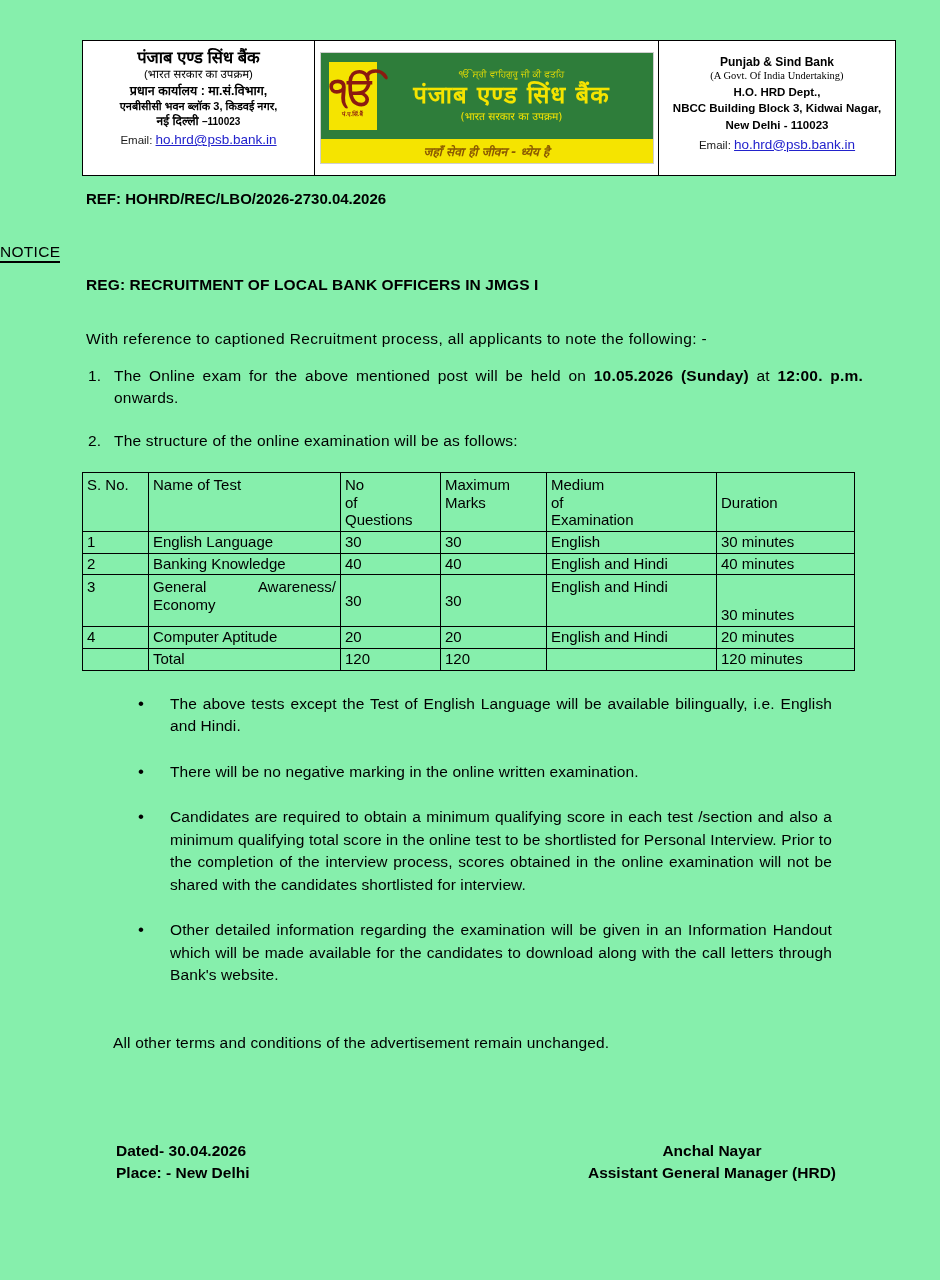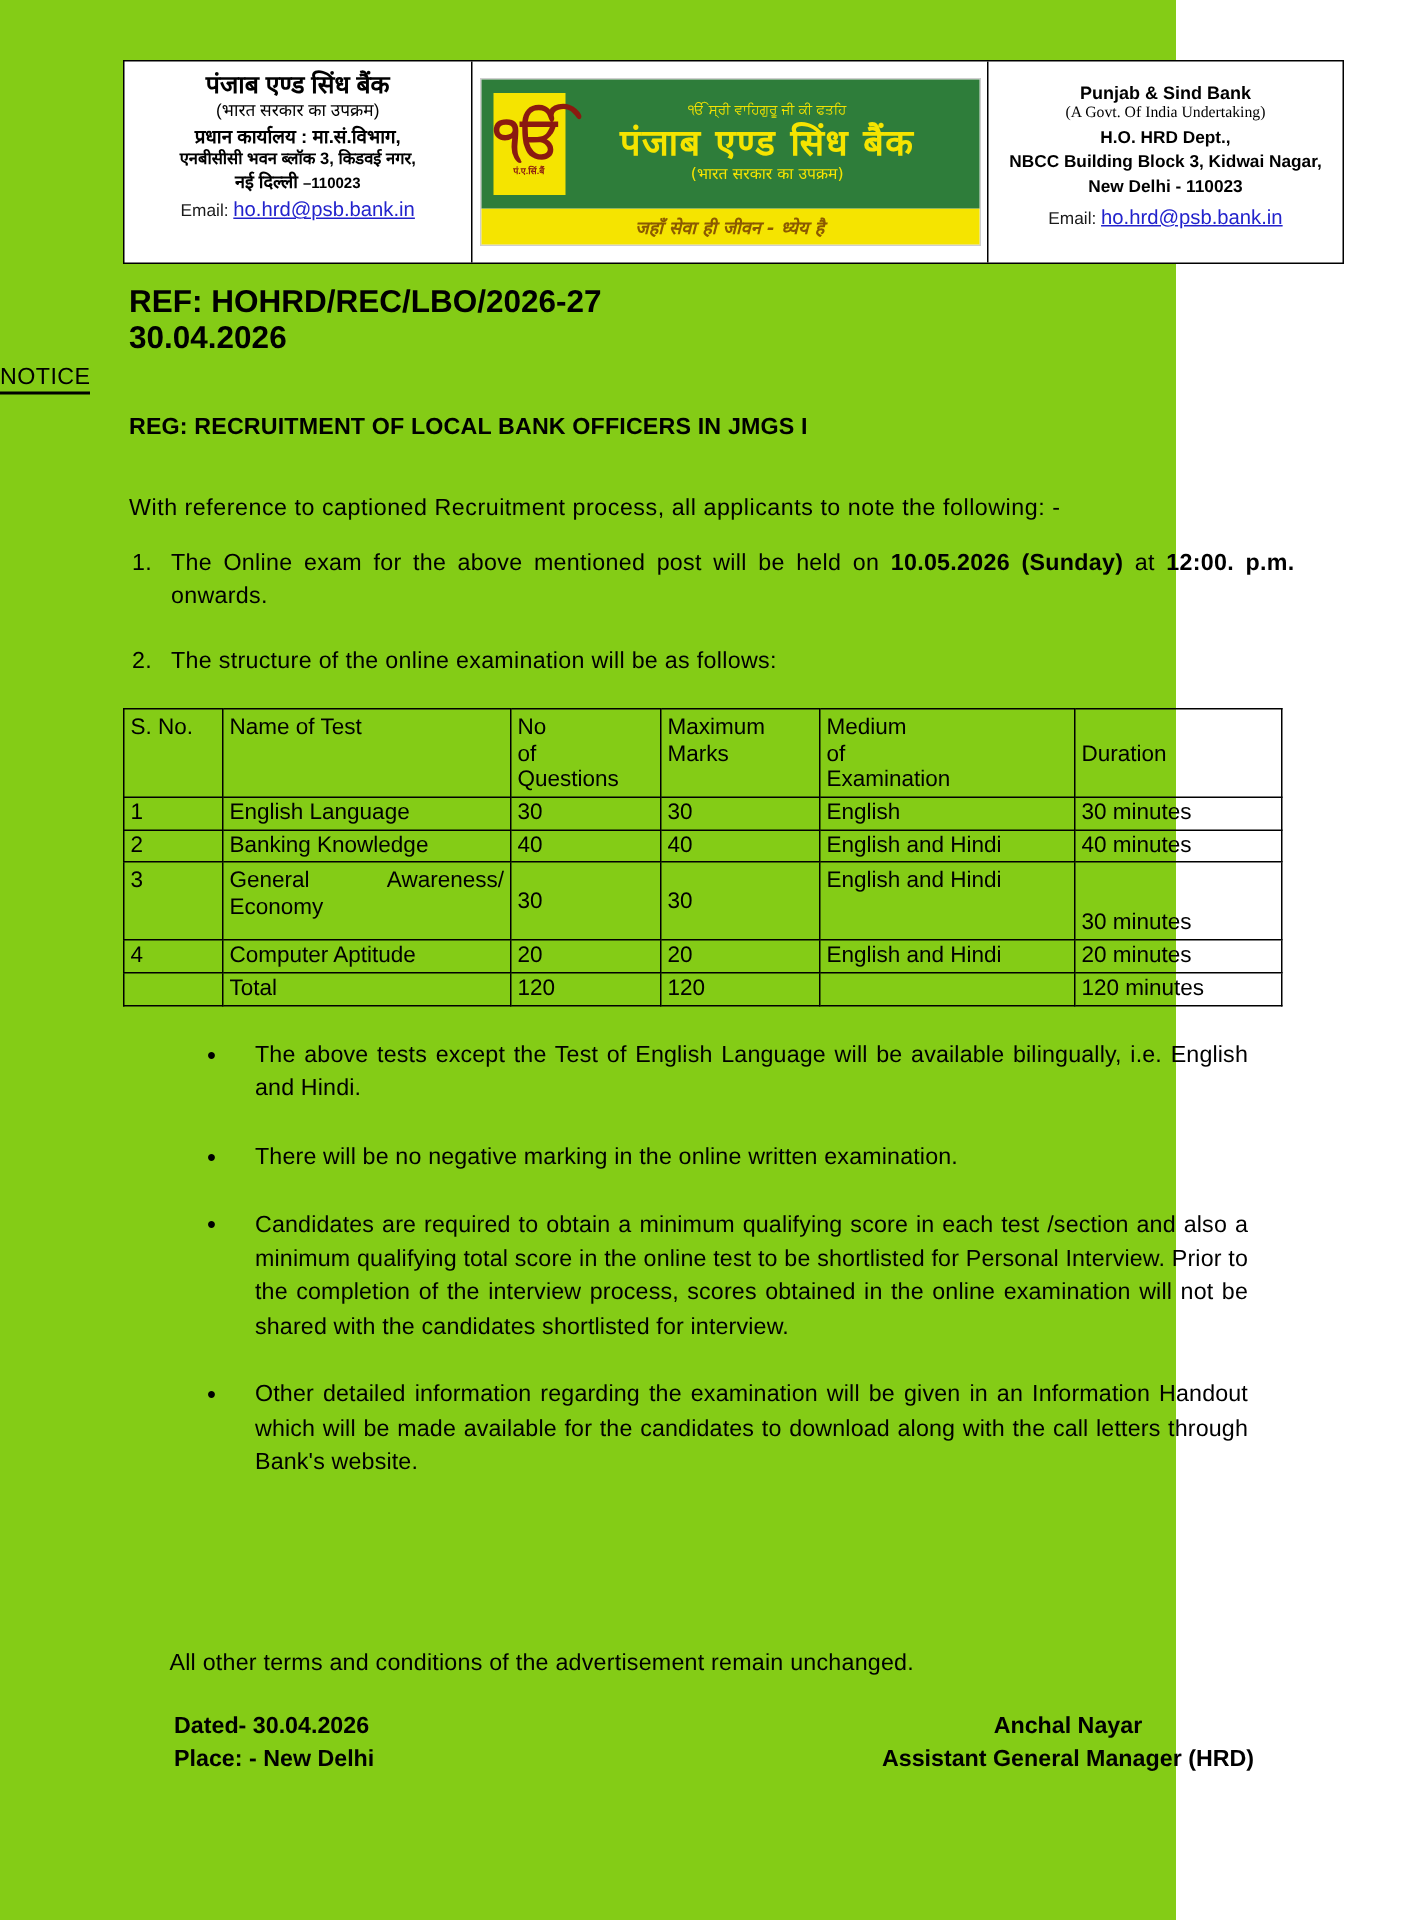--- a/index.html
+++ b/index.html
@@ -9,24 +9,24 @@
   }
   body {
     width: 940px;
     height: 1280px;
     font-family: "Liberation Sans", sans-serif;
     color: #000000;
     position: relative;
     overflow: hidden;
   }
   .page {
-    width: 784px;
+    width: 940px;
     height: 1280px;
     position: relative;
-    background: #84cc16;
+    background: #86efac;
   }
 
   
   .header-box {
     position: absolute;
     left: 82px;
     top: 40px;
     width: 814px;
     height: 136px;
     border: 1.5px solid #000;
@@ -200,23 +200,22 @@
   }
 
   
   .ref-row {
     position: absolute;
     left: 86px;
     top: 190px;
     width: 810px;
     display: flex;
     justify-content: flex-start;
-    font-size: 21px;
-    font-weight: bold;
-    flex-direction: column;
+    font-size: 15px;
+    font-weight: bold;
   }
   .notice-title {
     position: absolute;
     left: 0;
     top: 243px;
     width: 940px;
     text-align: left;
     font-size: 15.5px;
     font-weight: normal;
     letter-spacing: 0.3px;
@@ -325,21 +324,21 @@
     left: 6px;
     top: -1px;
     font-size: 17px;
     line-height: 1.45;
   }
   .blt.nojust { text-align: left; }
 
   .closing {
     position: absolute;
     left: 113px;
-    top: 1100px;
+    top: 1034px;
     font-size: 15.5px;
     letter-spacing: 0.15px;
   }
 
   
   .footer {
     position: absolute;
     left: 116px;
     top: 1140px;
     width: 760px;

